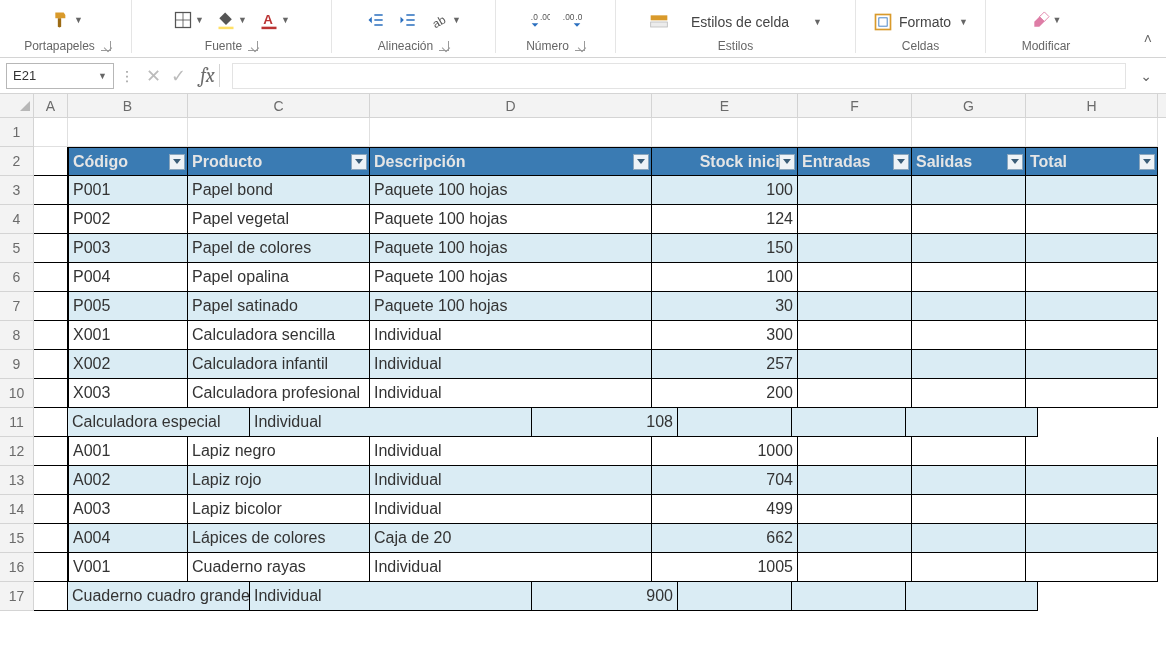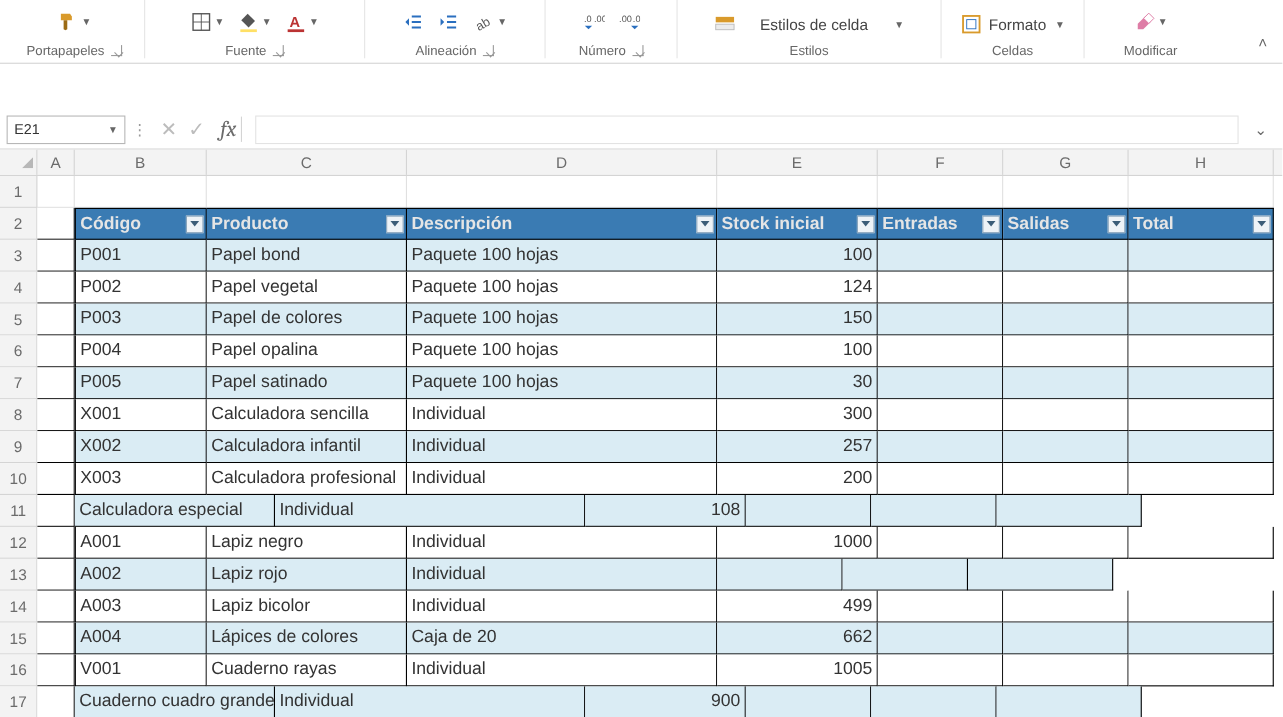--- a/index.html
+++ b/index.html
@@ -12,21 +12,21 @@
   .rgroup-label { font-size: 12px; color: #666; display: flex; align-items: center; gap: 6px; }
   .rgroup-label .launcher { width: 10px; height: 10px; border: 1px solid #9a9a9a; border-top: none; border-left: none; position: relative; cursor: pointer; }
   .rgroup-label .launcher::after { content: ""; position: absolute; right: -1px; bottom: -1px; width: 5px; height: 5px; border-right: 1px solid #9a9a9a; border-bottom: 1px solid #9a9a9a; transform: rotate(45deg); }
 
   .ico { display: inline-flex; align-items: center; justify-content: center; cursor: pointer; }
   .carrot { font-size: 9px; color: #666; margin-left: 2px; }
 
   .collapse-carrot { margin-left: auto; font-size: 14px; color: #666; padding: 6px 10px; cursor: pointer; }
 
   
-  .fbar { height: 36px; display: flex; align-items: center; border-bottom: 1px solid #d4d4d4; padding: 4px 6px; gap: 6px; margin-top: 42px; }
+  .fbar { height: 36px; display: flex; align-items: center; border-bottom: 1px solid #d4d4d4; padding: 4px 6px; gap: 6px; }
   .namebox { width: 108px; height: 26px; border: 1px solid #b7b7b7; display: flex; align-items: center; justify-content: space-between; padding: 0 6px; font-size: 13px; cursor: text; }
   .namebox .dd { font-size: 9px; color: #666; cursor: pointer; }
   .fx-sep { width: 14px; text-align: center; color: #999; }
   .fx-btns { display: flex; gap: 10px; align-items: center; padding: 0 6px; }
   .fx-x { color: #bcbcbc; font-size: 18px; cursor: pointer; }
   .fx-chk { color: #bcbcbc; font-size: 18px; cursor: pointer; }
   .fx-label { font-style: italic; font-family: "Cambria", serif; font-size: 20px; color: #6b6b6b; padding: 0 4px; border-right: 1px solid #d4d4d4; cursor: pointer; }
   .fx-input { flex: 1; height: 26px; border: 1px solid #e3e3e3; padding: 0 6px; font-size: 13px; }
   .fx-expand { font-size: 14px; color: #666; padding: 0 8px; cursor: pointer; }
 
@@ -261,21 +261,21 @@
         <div class="cell cF"></div>
         <div class="cell cG"></div>
         <div class="cell cH"></div>
       </div>
       <div class="row hdr tbl">
         <div class="rowhead">2</div>
         <div class="cell cA"></div>
         <div class="cell cB in first" style="position: relative;">Código<span class="filter-btn"></span></div>
         <div class="cell cC in" style="position: relative;">Producto<span class="filter-btn"></span></div>
         <div class="cell cD in" style="position: relative;">Descripción<span class="filter-btn"></span></div>
-        <div class="cell cE in" style="position: relative;">Stock inicial<span class="filter-btn"></span></div>
+        <div class="cell cE in" style="position: relative; text-align: right;">Stock inicial<span class="filter-btn"></span></div>
         <div class="cell cF in" style="position: relative;">Entradas<span class="filter-btn"></span></div>
         <div class="cell cG in" style="position: relative;">Salidas<span class="filter-btn"></span></div>
         <div class="cell cH in" style="position: relative;">Total<span class="filter-btn"></span></div>
       </div>
       <div class="row tbl alt">
         <div class="rowhead">3</div>
         <div class="cell cA"></div>
         <div class="cell cB in first">P001</div>
         <div class="cell cC in">Papel bond</div>
         <div class="cell cD in">Paquete 100 hojas</div>
@@ -381,20 +381,21 @@
         <div class="cell cF in"></div>
         <div class="cell cG in"></div>
         <div class="cell cH in"></div>
       </div>
       <div class="row tbl alt">
         <div class="rowhead">13</div>
         <div class="cell cA"></div>
         <div class="cell cB in first">A002</div>
         <div class="cell cC in">Lapiz rojo</div>
         <div class="cell cD in">Individual</div>
+        <div class="cell cE in num">704</div>
         <div class="cell cF in"></div>
         <div class="cell cG in"></div>
         <div class="cell cH in"></div>
       </div>
       <div class="row tbl">
         <div class="rowhead">14</div>
         <div class="cell cA"></div>
         <div class="cell cB in first">A003</div>
         <div class="cell cC in">Lapiz bicolor</div>
         <div class="cell cD in">Individual</div>

